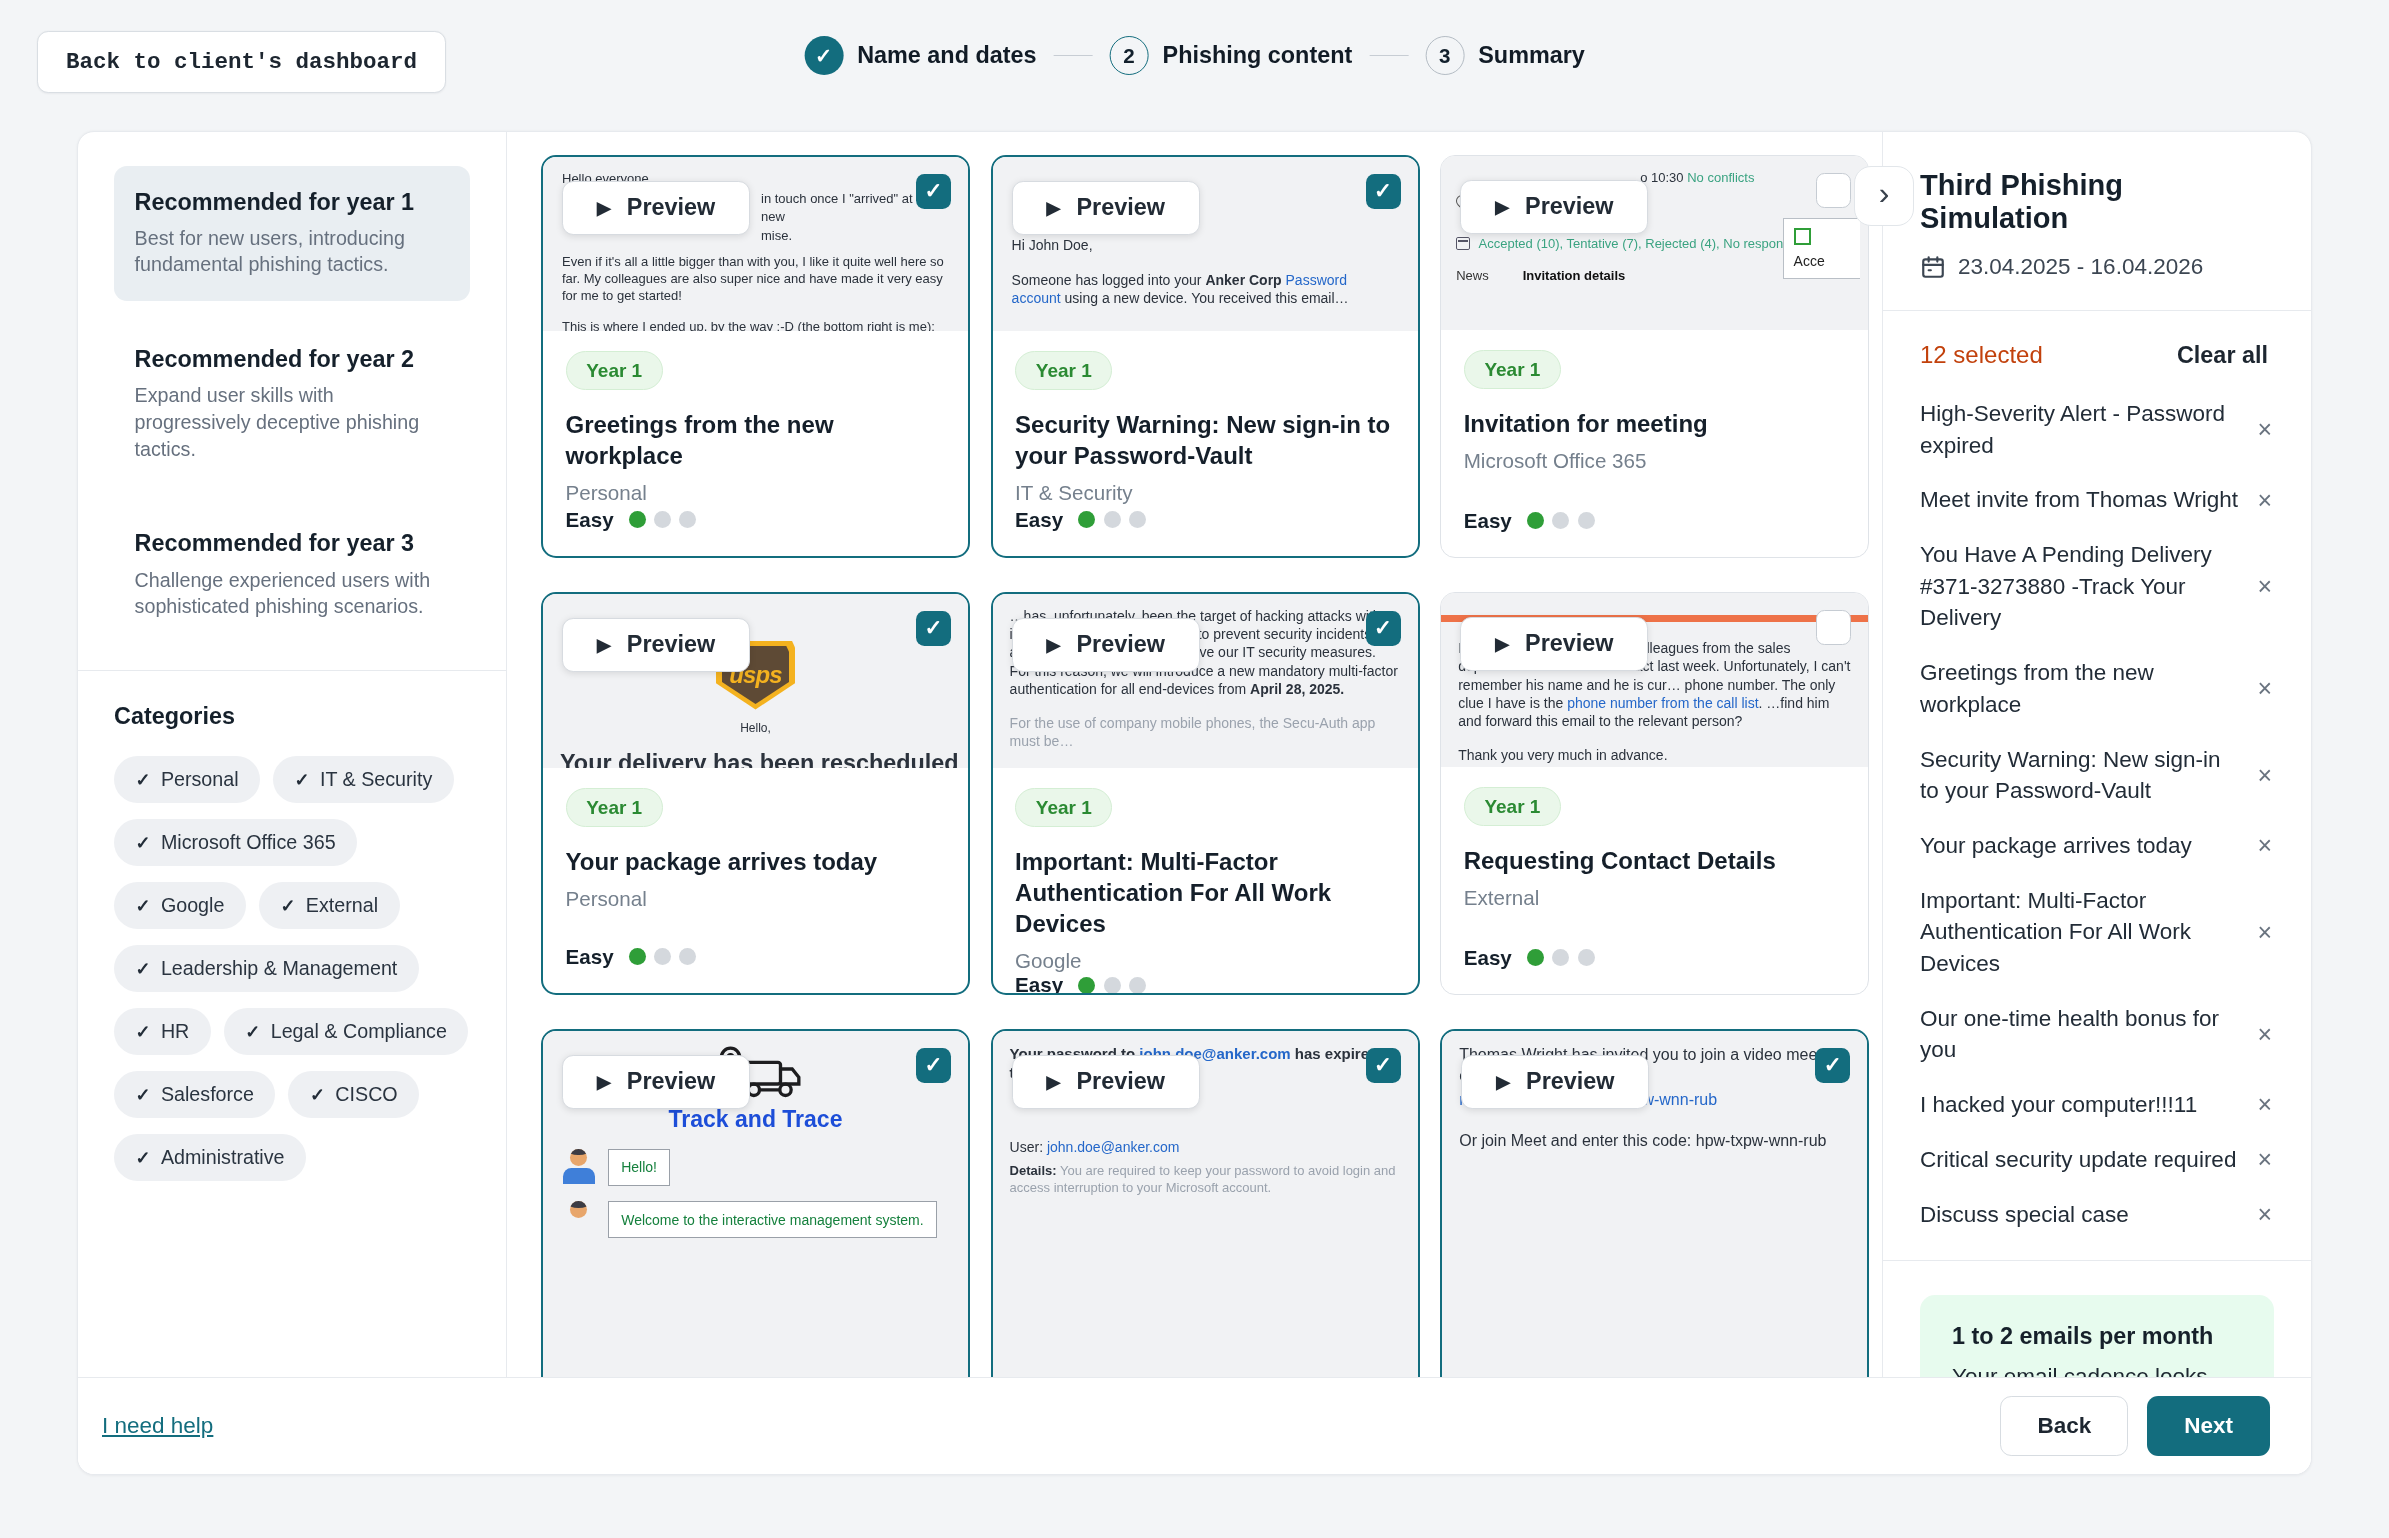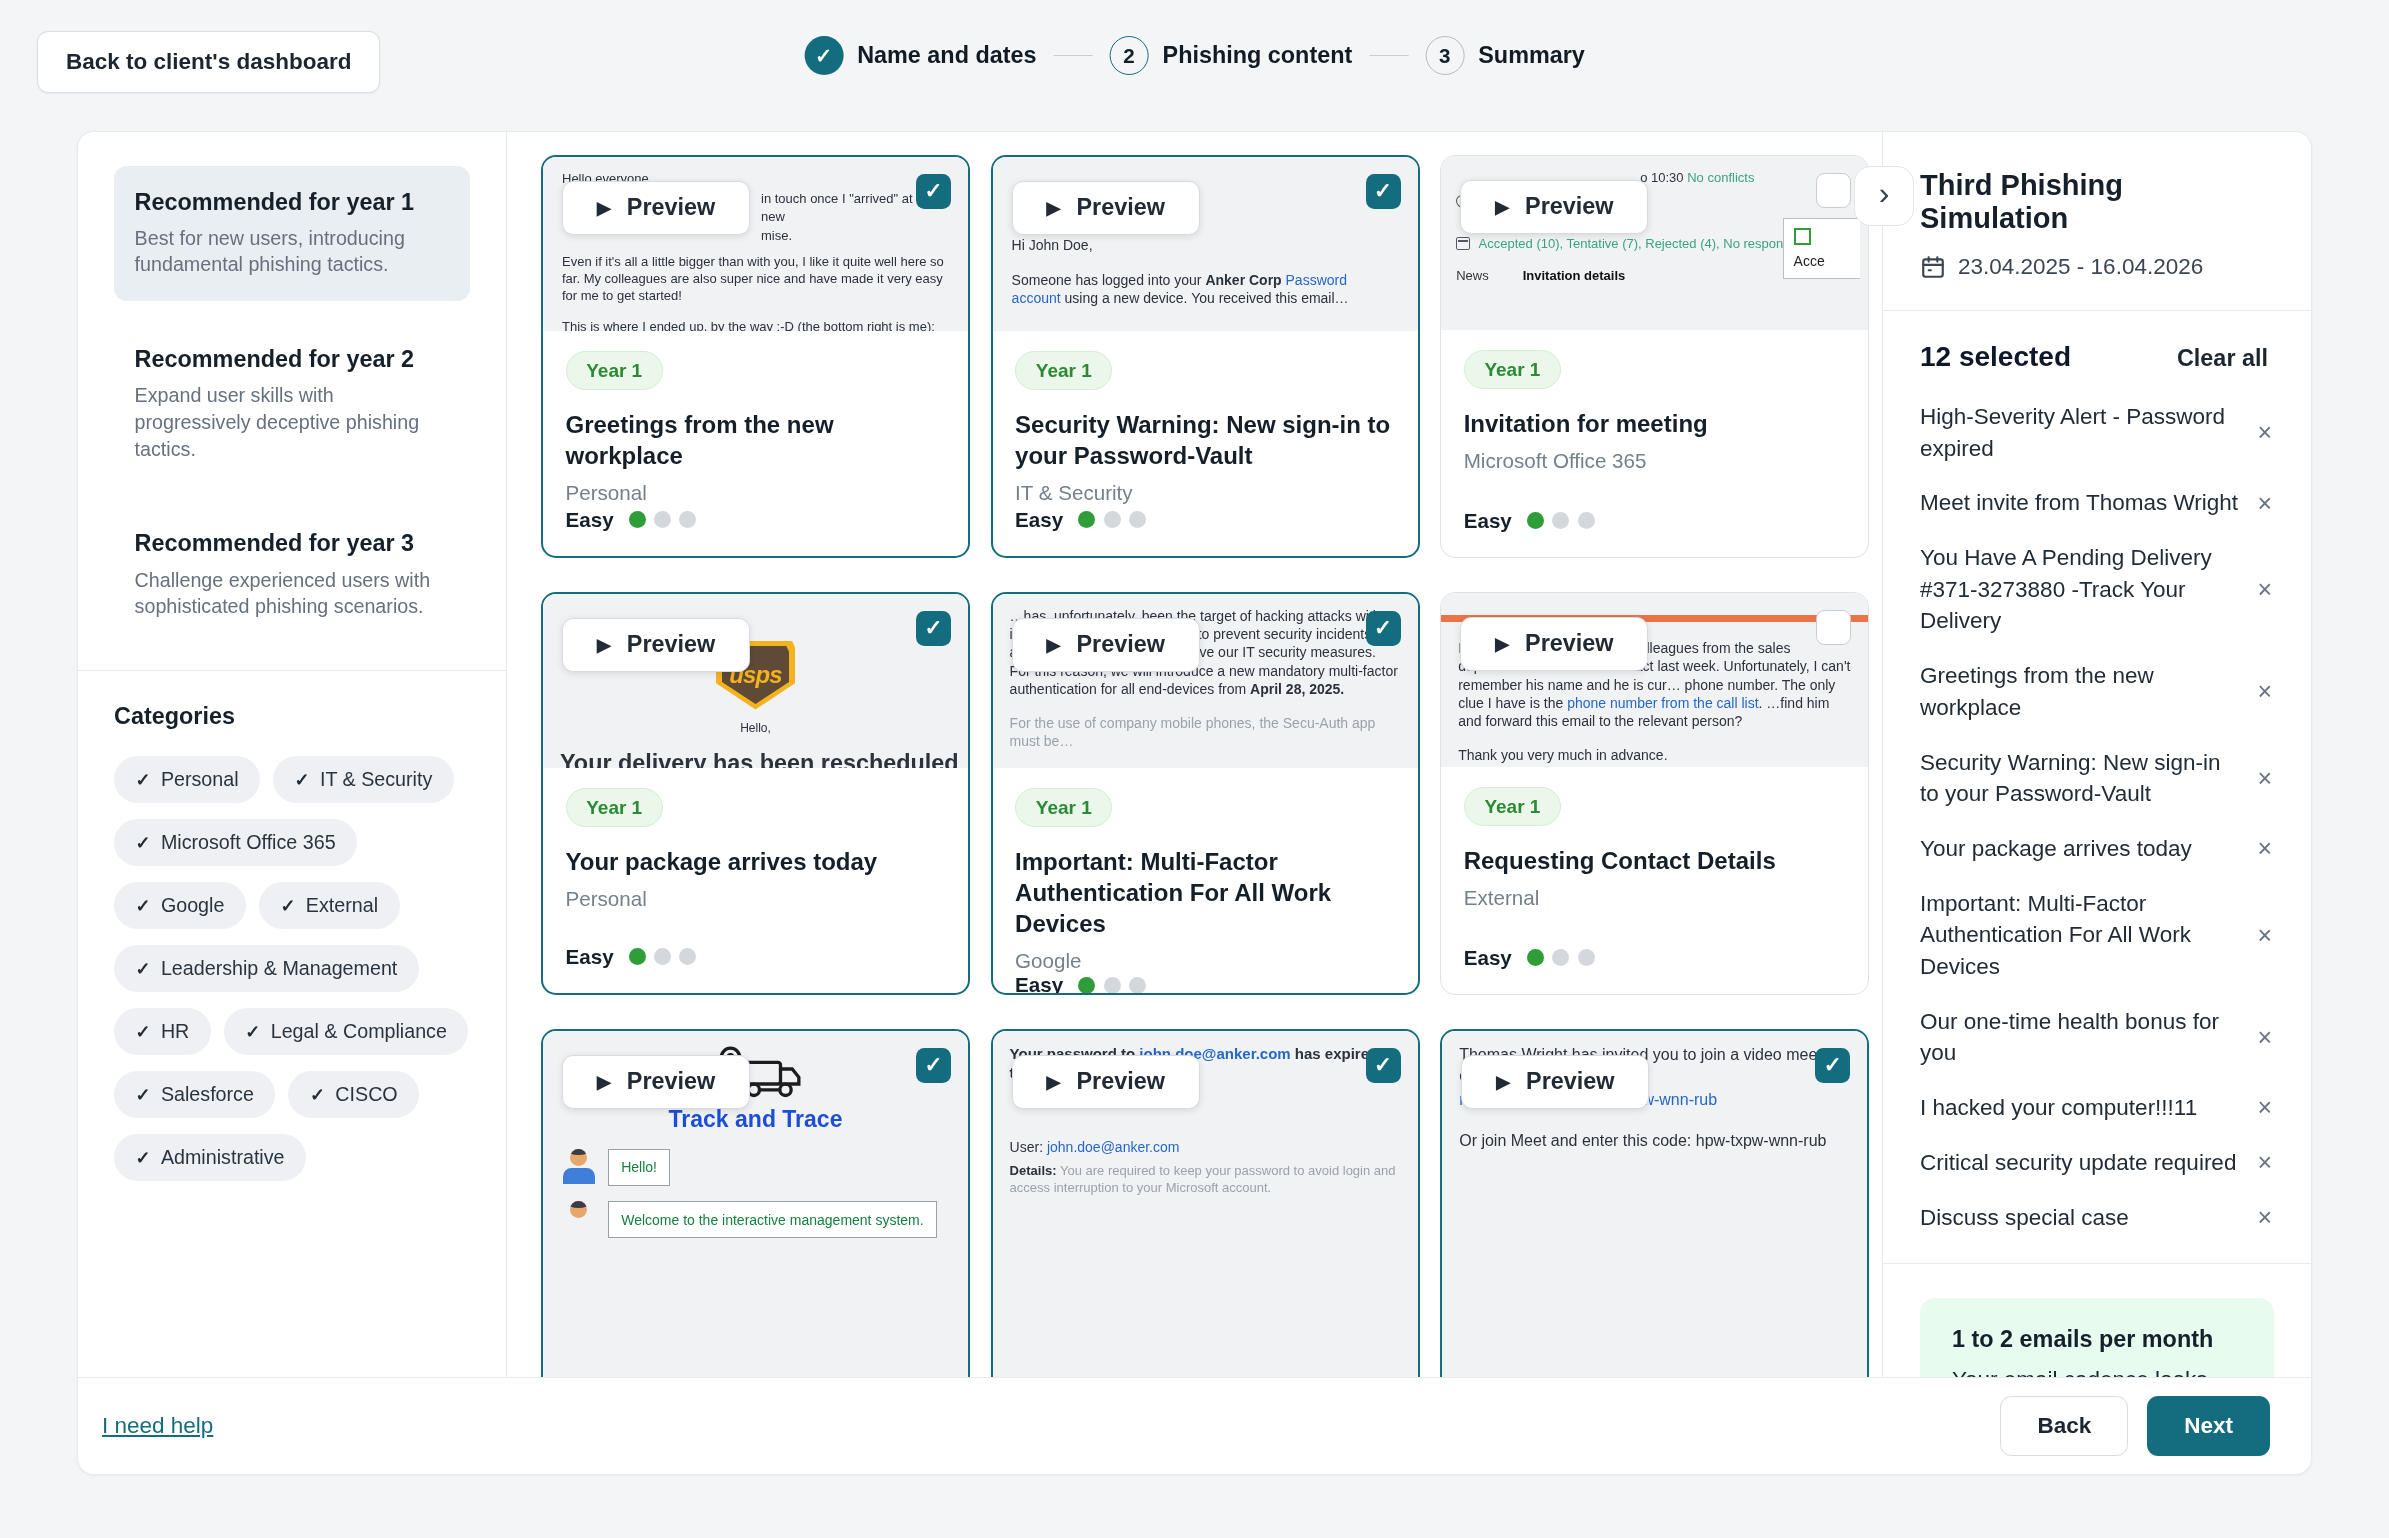--- a/index.html
+++ b/index.html
@@ -9,21 +9,21 @@
     background:#f3f5f7; color:#1d2630;
     font-family:"Liberation Sans", sans-serif;
   }
   
   .topbar { position:absolute; top:0; left:0; right:0; height:131px; }
   .back-btn {
     position:absolute; left:37px; top:31px;
     background:#fff; border:0.9px solid #d9dee3; border-radius:11.2px;
     padding:17px 28px; font-size:22.5px; font-weight:700; color:#1d2630;
     box-shadow:0 0.9px 1.9px rgba(16,24,40,.05); cursor:pointer;
-    font-family:Liberation Sans, sans-serif;
+    font-family:Liberation Mono, monospace;
   }
   .stepper { position:absolute; left:50%; top:36px; transform:translateX(-50%);
     display:flex; align-items:center; gap:17px; }
   .step { display:flex; align-items:center; gap:14px; font-size:23.4px; font-weight:700; color:#111b26; white-space:nowrap; }
   .step-circle { width:39px; height:39px; border-radius:50%; display:flex; align-items:center; justify-content:center;
     font-size:20.6px; font-weight:700; flex:none; }
   .step-circle.done { background:var(--accent); color:#fff; }
   .step-circle.current { border:1.9px solid var(--accent); color:#12202c; background:transparent; }
   .step-circle.upcoming { border:1.9px solid #b4bcc4; color:#12202c; background:transparent; }
   .step-dash { width:39px; height:1.9px; background:#c7cdd4; }
@@ -117,21 +117,21 @@
   .diff-label { font-size:20.6px; font-weight:700; color:#15202b; }
   .dots { display:flex; gap:8.4px; align-items:center; }
   .dot { width:17px; height:17px; border-radius:50%; background:#d4d8dd; }
   .dot.on { background:var(--dot-on); }
   
   .right { width:429px; flex:none; border-left:0.9px solid #e7eaee; padding:37px 37px 0; overflow:hidden; }
   .sim-title { font-size:29px; font-weight:700; margin:0 0 19px; color:#15202b; }
   .sim-date { display:flex; align-items:center; gap:12px; font-size:22.5px; color:#3c4652; }
   .right-div { border:none; border-top:0.9px solid #e7eaee; margin:30px -37px 0; }
   .sel-head { display:flex; align-items:baseline; margin:30px 0 28px; }
-  .sel-count { font-size:28px; font-weight:700; color:#0f172a; }
+  .sel-count { font-size:24px; font-weight:400; color:#c2410c; }
   .clear-all { margin-left:auto; font-size:23.4px; font-weight:600; color:#1d2630; background:none; border:none; cursor:pointer; font-family:inherit; }
   .sel-list { list-style:none; margin:0; padding:0; }
   .sel-list li { display:flex; gap:15px; font-size:22.5px; line-height:1.4; margin-bottom:23.4px; color:#222c37; }
   .sel-x { margin-left:auto; flex:none; background:none; border:none; color:#6a7480; font-size:25px; line-height:1; cursor:pointer; padding:0 1.9px; font-family:inherit; }
   .cadence { background:var(--cad-bg); border-radius:15px; padding:28px 32px; margin-top:34px; }
   .cad-title { font-size:23.4px; font-weight:700; color:#16202a; margin-bottom:14px; }
   .cad-note { font-size:22.5px; color:#1d2630; }
   
   .panel-footer { flex:none; height:97px; border-top:0.9px solid #e7eaee; background:#fff;
     display:flex; align-items:center; padding:0 41px 0 24px; }

